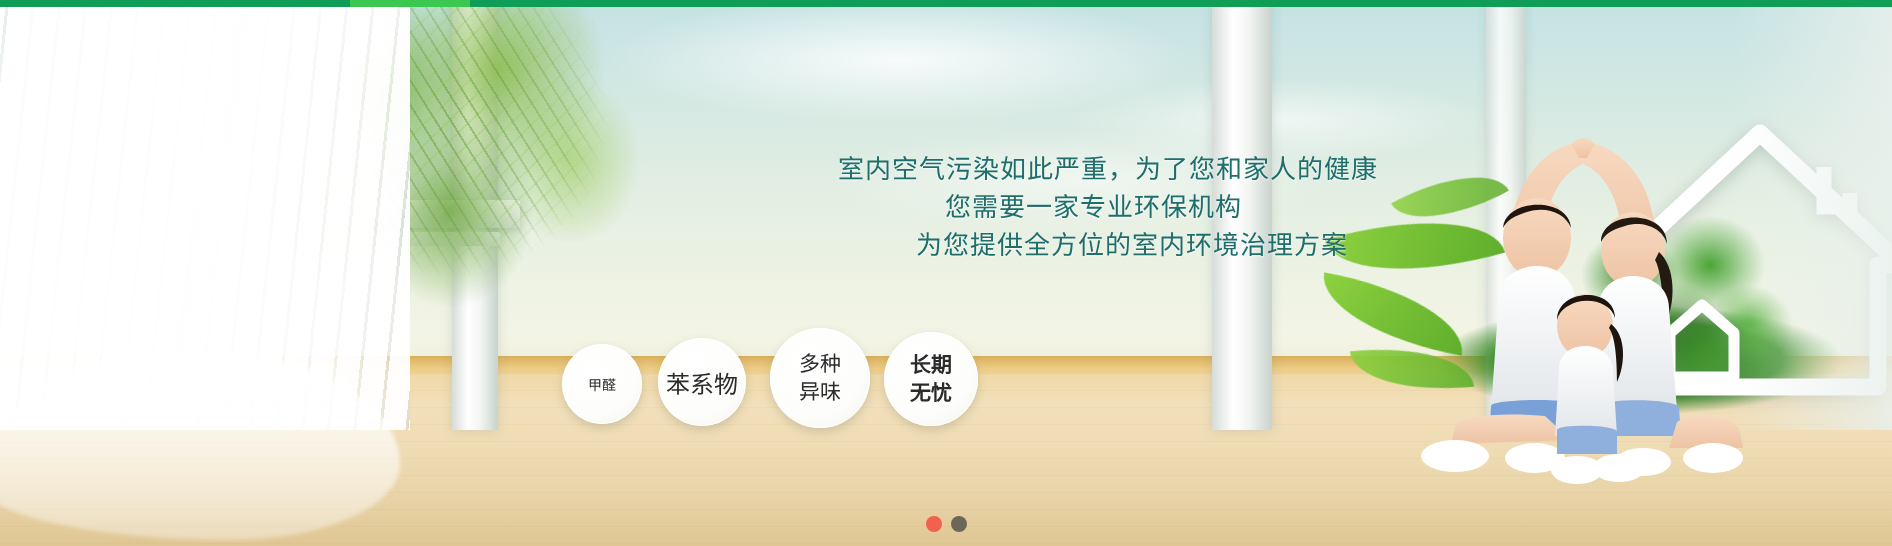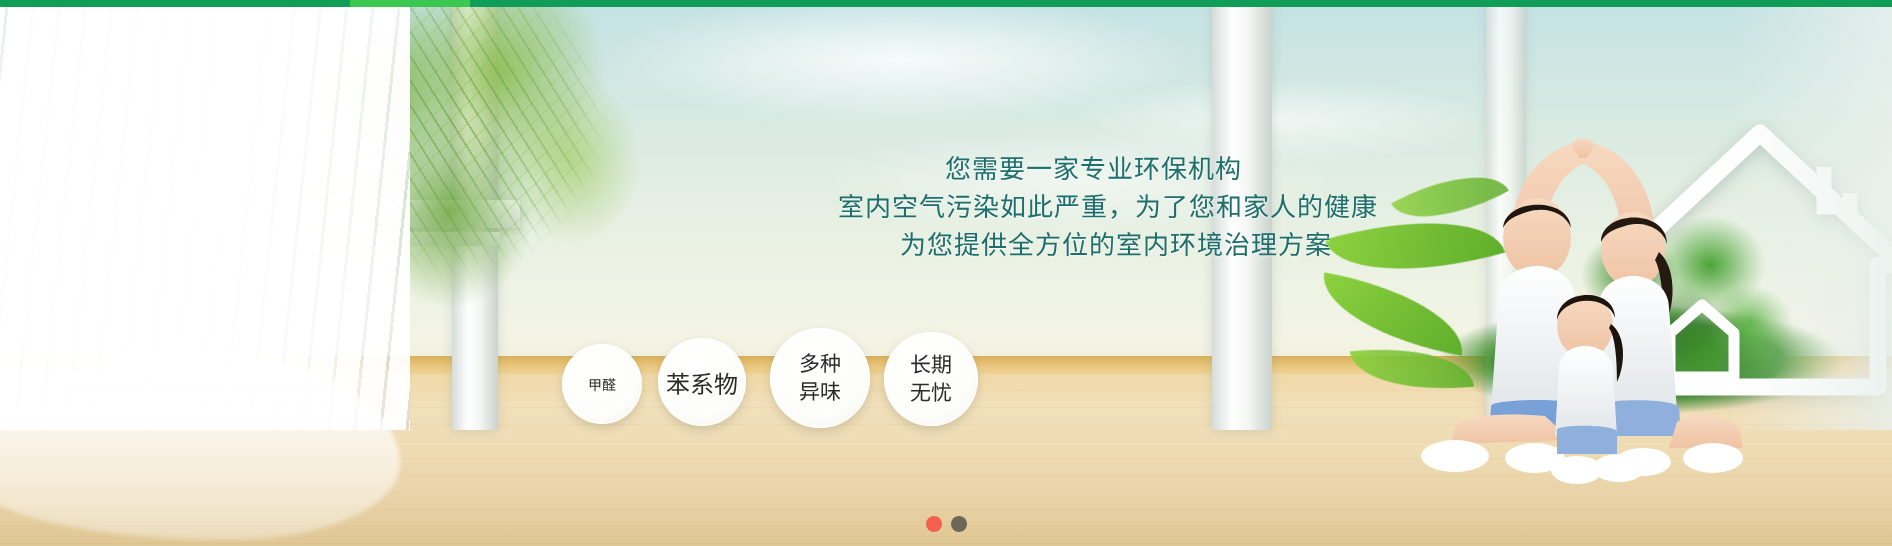--- a/index.html
+++ b/index.html
@@ -178,41 +178,41 @@
     font-family:"DejaVu Sans","Liberation Sans",sans-serif;
     z-index:30;
   }
   .headline .ln {
     font-size:26px; line-height:38px; letter-spacing:1px;
     white-space:nowrap;
     text-shadow:0 1px 2px rgba(255,255,255,.75);
   }
   .headline .ln1 { color:#1e6e6c; }
   .headline .ln2 { color:#1e6e6c; margin-right:136px; }
-  .headline .ln3 { color:#1e6e6c; margin-right:46px; }
+  .headline .ln3 { color:#1e6e6c; margin-right:30px; }
 
   
   .badges {
     position:absolute; left:562px; top:330px; width:460px; height:110px; z-index:35;
   }
   .badge {
     position:absolute;
     border-radius:50%;
     background:radial-gradient(circle at 38% 32%, #ffffff 0%, #fdfdfb 62%, #f1f0e8 100%);
     box-shadow:0 4px 10px rgba(90,100,80,.22), inset 0 0 0 1px rgba(255,255,255,.9);
     display:flex; align-items:center; justify-content:center;
     text-align:center;
     color:#2b2b2b;
     font-family:"DejaVu Sans","Liberation Sans",sans-serif;
   }
   .badge span { display:block; }
   .b1 { left:0px;   top:14px; width:80px;  height:80px; font-size:14px; }
   .b2 { left:96px;  top:8px;  width:88px;  height:88px; font-size:24px; }
   .b3 { left:208px; top:-2px; width:100px; height:100px; font-size:21px; line-height:28px; }
-  .b4 { left:322px; top:2px;  width:94px;  height:94px;  font-size:21px; line-height:28px; }
+  .b4 { left:322px; top:2px;  width:94px;  height:94px;  font-size:21px; line-height:28px;font-weight:bold; }
 
   
   .dots {
     position:absolute; left:0; right:0; bottom:14px;
     display:flex; justify-content:center; gap:9px; z-index:50;
   }
   .dot { width:16px; height:16px; border-radius:50%; }
   .dot.active   { background:#f4604f; }
   .dot.inactive { background:#6d6759; }
 
@@ -306,22 +306,22 @@
     </svg>
   </div>
 
   <div class="right-fade"></div>
 
   <div class="topbar">
     <div class="seg"></div>
   </div>
 
   <div class="headline">
+    <div class="ln ln1">室内空气污染如此严重，为了您和家人的健康</div>
     <div class="ln ln2">您需要一家专业环保机构</div>
-    <div class="ln ln1">室内空气污染如此严重，为了您和家人的健康</div>
     <div class="ln ln3">为您提供全方位的室内环境治理方案</div>
   </div>
 
   <div class="badges">
     <div class="badge b1">
       <span>甲醛</span>
     </div>
     <div class="badge b2">
       <span>苯系物</span>
     </div>

